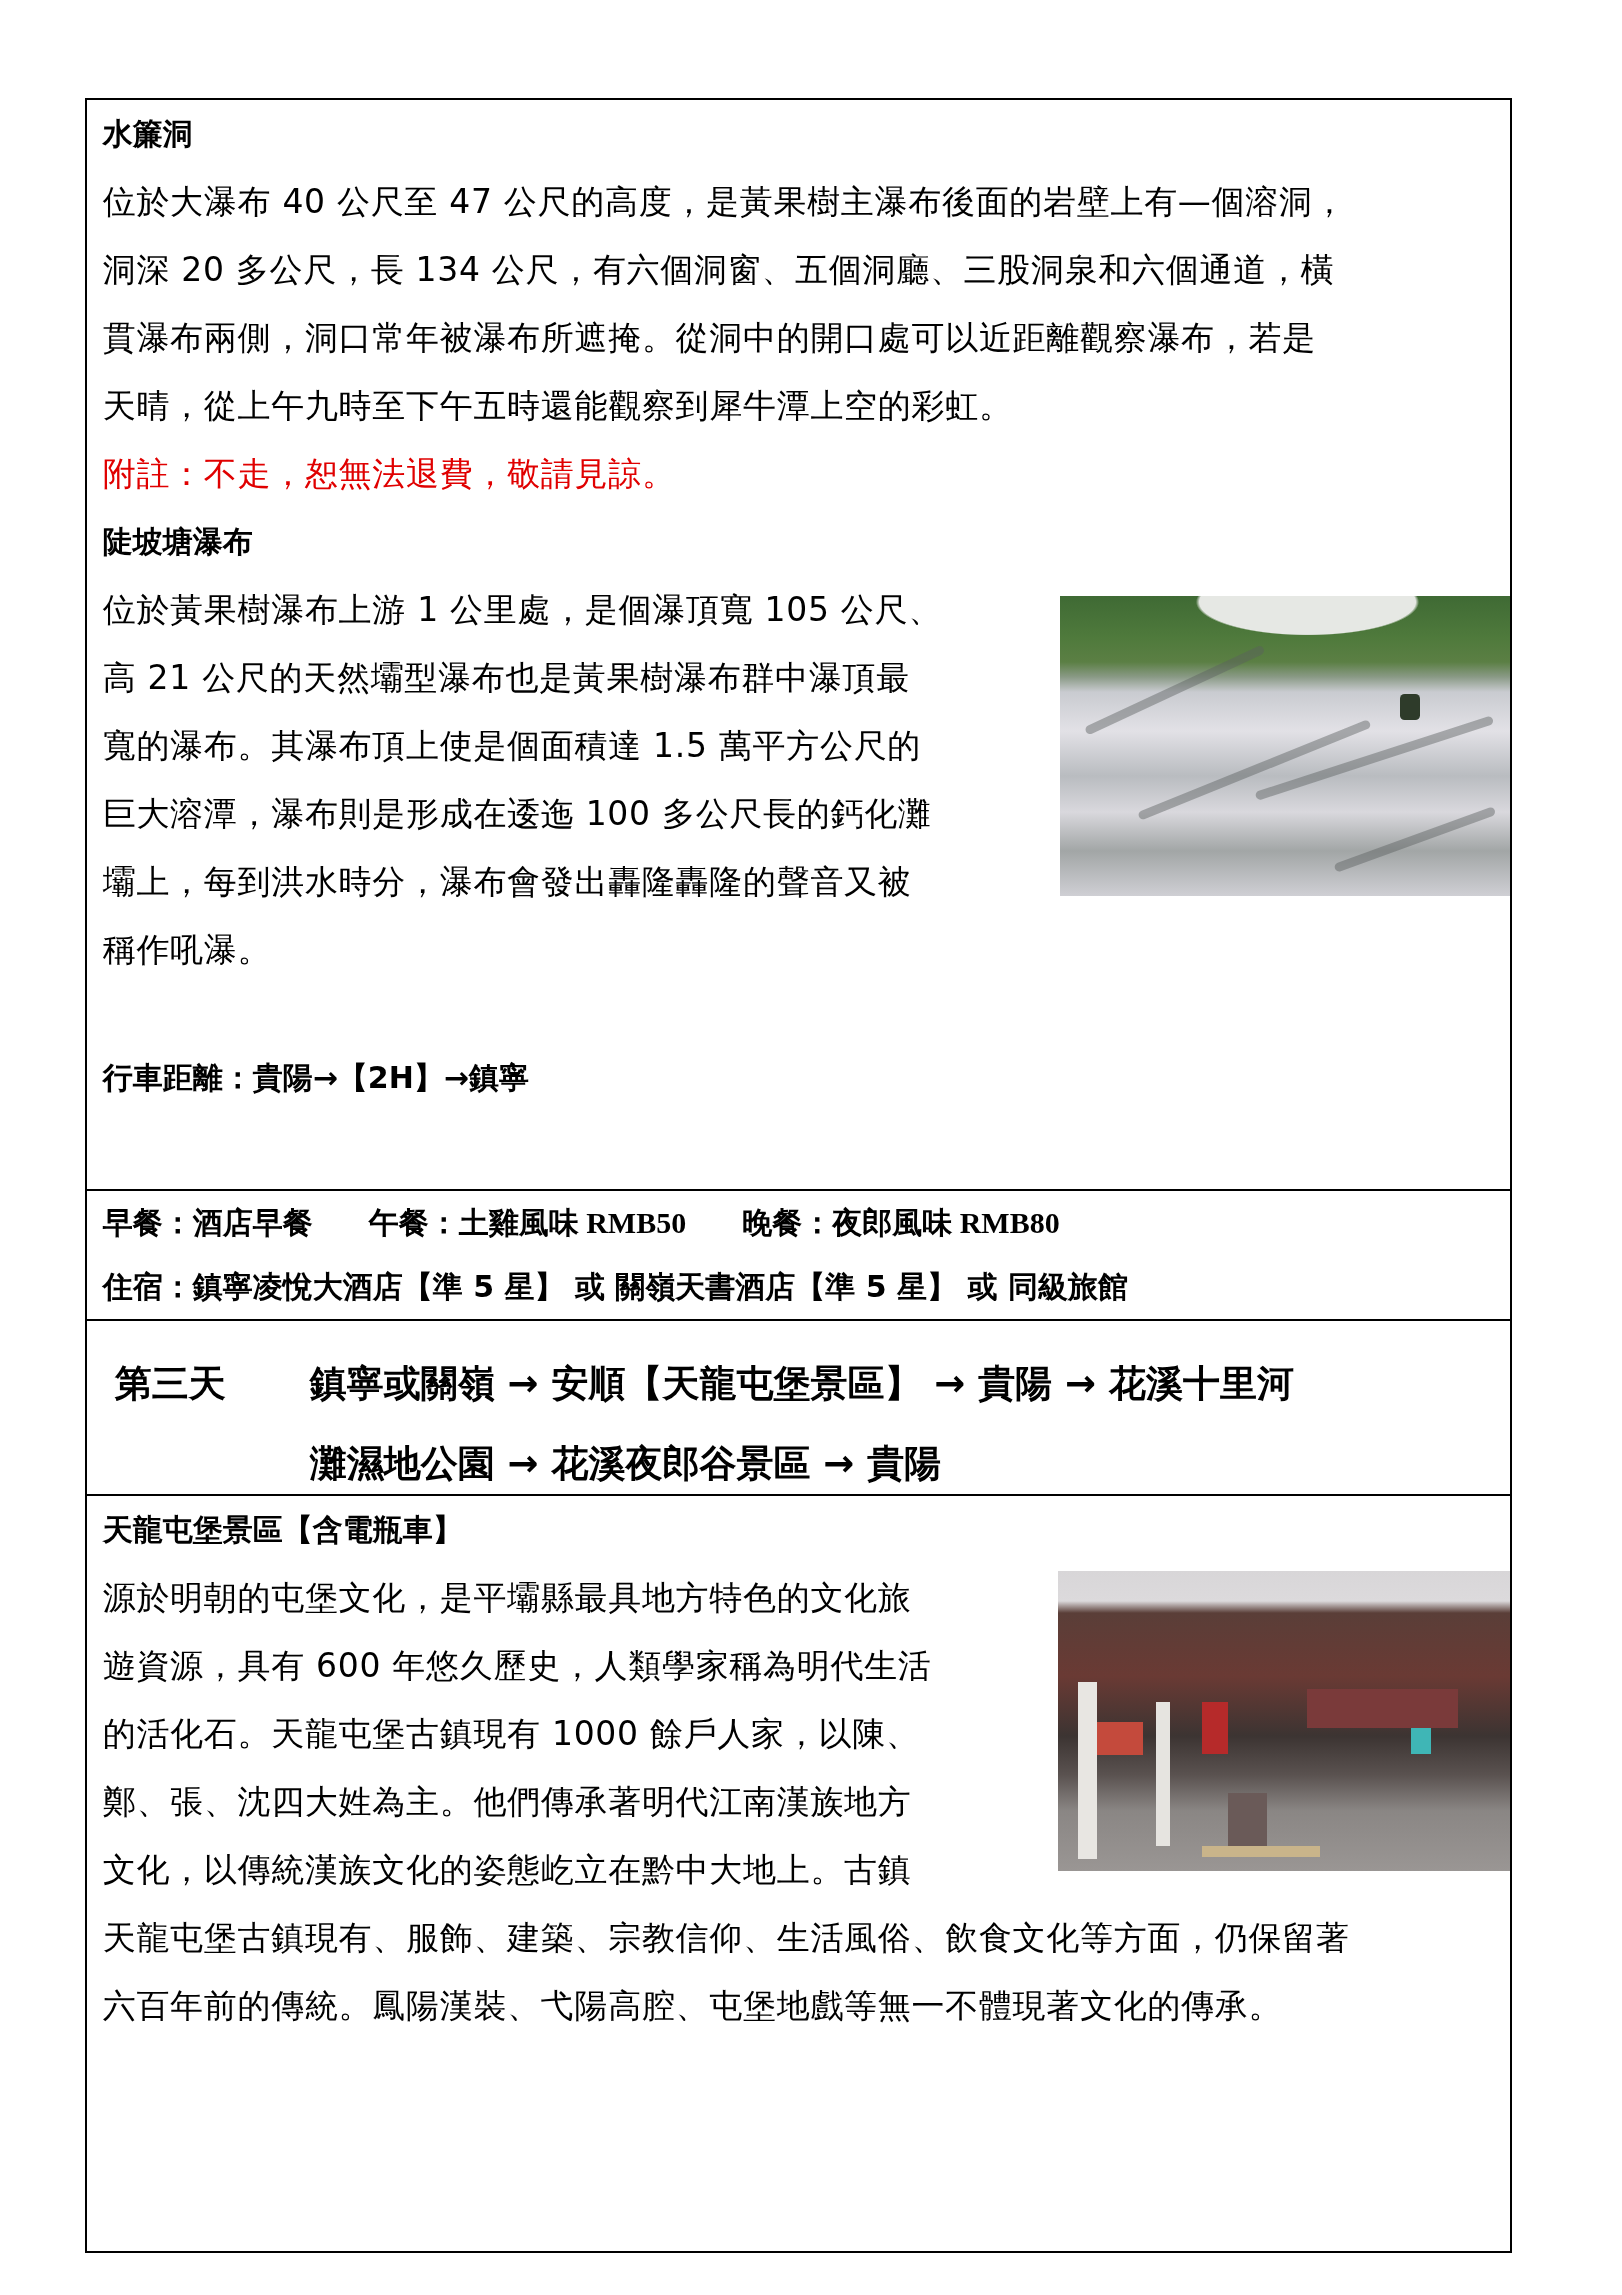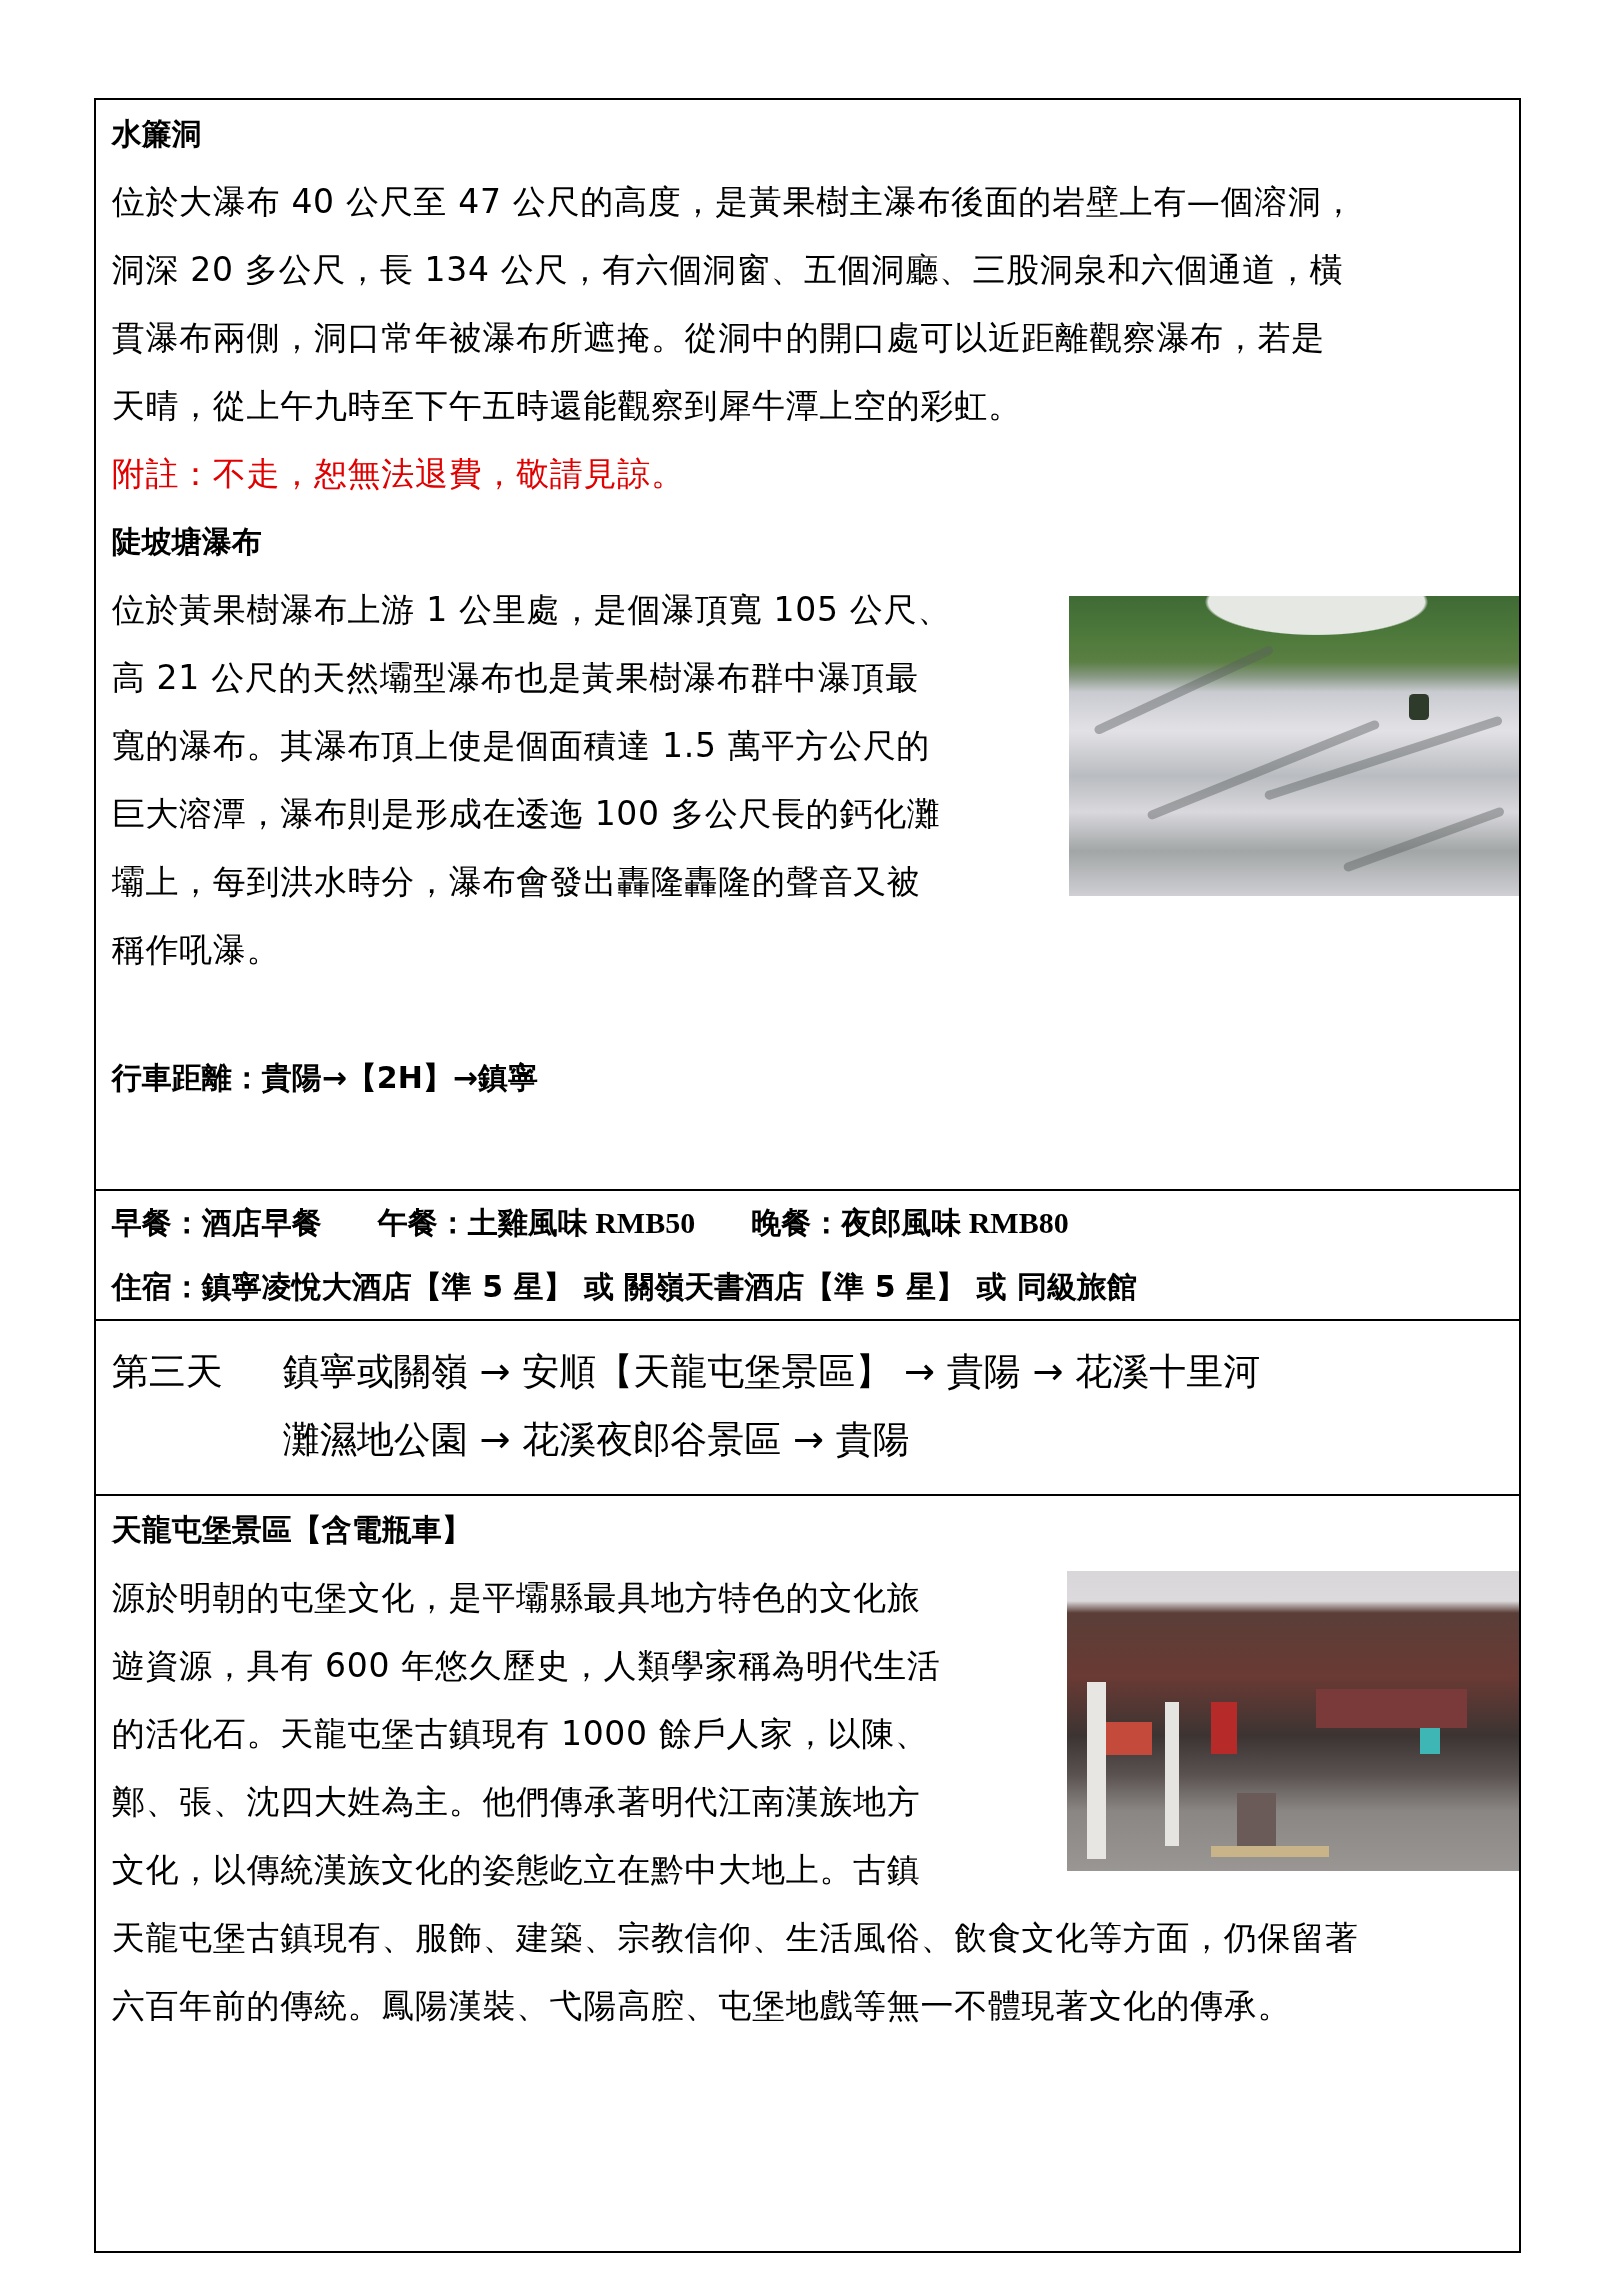--- a/index.html
+++ b/index.html
@@ -1,39 +1,39 @@
 <!DOCTYPE html>
 <html style="font-size:10.5px"><head>
 <meta charset="utf-8">
 <style>
   html, body { margin: 0; padding: 0; background: #ffffff; }
   body { width: 1622px; height: 2295px; position: relative; overflow: hidden;
          font-family: "DejaVu Sans", "Liberation Sans", sans-serif; color: #000; }
-  .page-table { position: absolute; left: 94px; top: 98px; width: 1427px;
+  .page-table { position: absolute; left: 85px; top: 98px; width: 1427px;
                 border: 2.6px solid #000; box-sizing: border-box; }
   .cell { border-bottom: 2.6px solid #000; padding: 0 15.7px; box-sizing: border-box; position: relative; }
   .cell:last-child { border-bottom: none; }
   .p { font-size: 33px; line-height: 68px; margin: 0; white-space: nowrap; letter-spacing: 0.7px; }
   .h { font-size: 30px; line-height: 68px; font-weight: bold; margin: 0; white-space: nowrap; }
   .red { color: #e00000; }
   .note { display: flex; }
   .note-label { flex: 0 0 auto; }
   .float-img { float: right; margin-left: 19.6px; margin-right: -15.7px; }
   .photo { position: relative; overflow: hidden; }
   .waterfall { width: 450px; height: 300px; margin-top: 19.6px;
     background:
       radial-gradient(ellipse 40% 18% at 55% 2%, #e6e8e4 0%, #e6e8e4 60%, transparent 62%),
       linear-gradient(180deg, #3f6a34 0%, #4f7a3c 14%, #5b7f44 22%, #8a9a86 27%, #c9cbd0 32%, #e2e1e6 45%, #b9bcc0 60%, #d9d8dd 72%, #a2a6a6 85%, #cfcfd4 100%); }
   .waterfall .streak { position: absolute; height: 9.2px; background: rgba(90,95,95,0.45); transform-origin: left center; border-radius: 4.6px; }
   .village { width: 452px; height: 300px; margin-top: 6.5px;
     background:
       linear-gradient(180deg, #d8d6d8 0%, #dcdadc 10%, #5a3e38 14%, #6a3a34 35%, #3c3432 55%, #5a5250 68%, #8a8684 80%, #9a9694 100%); }
   .village .blk { position: absolute; }
   .clearfix::after { content: ""; display: block; clear: both; }
-  .day-h { font-size: 37px; line-height: 68px; font-weight: normal; margin: 0; white-space: nowrap; }
+  .day-h { font-size: 37px; line-height: 68px; font-weight: bold; margin: 12px; white-space: nowrap; }
   .day-row { display: flex; }
   .day-label { width: 171px; flex: 0 0 auto; }
   .sp { display: inline-block; width: 19.6px; }
 </style>
 </head>
 <body>
 
 <div class="page-table">
 
   <div class="cell" style="height:1091px;">

